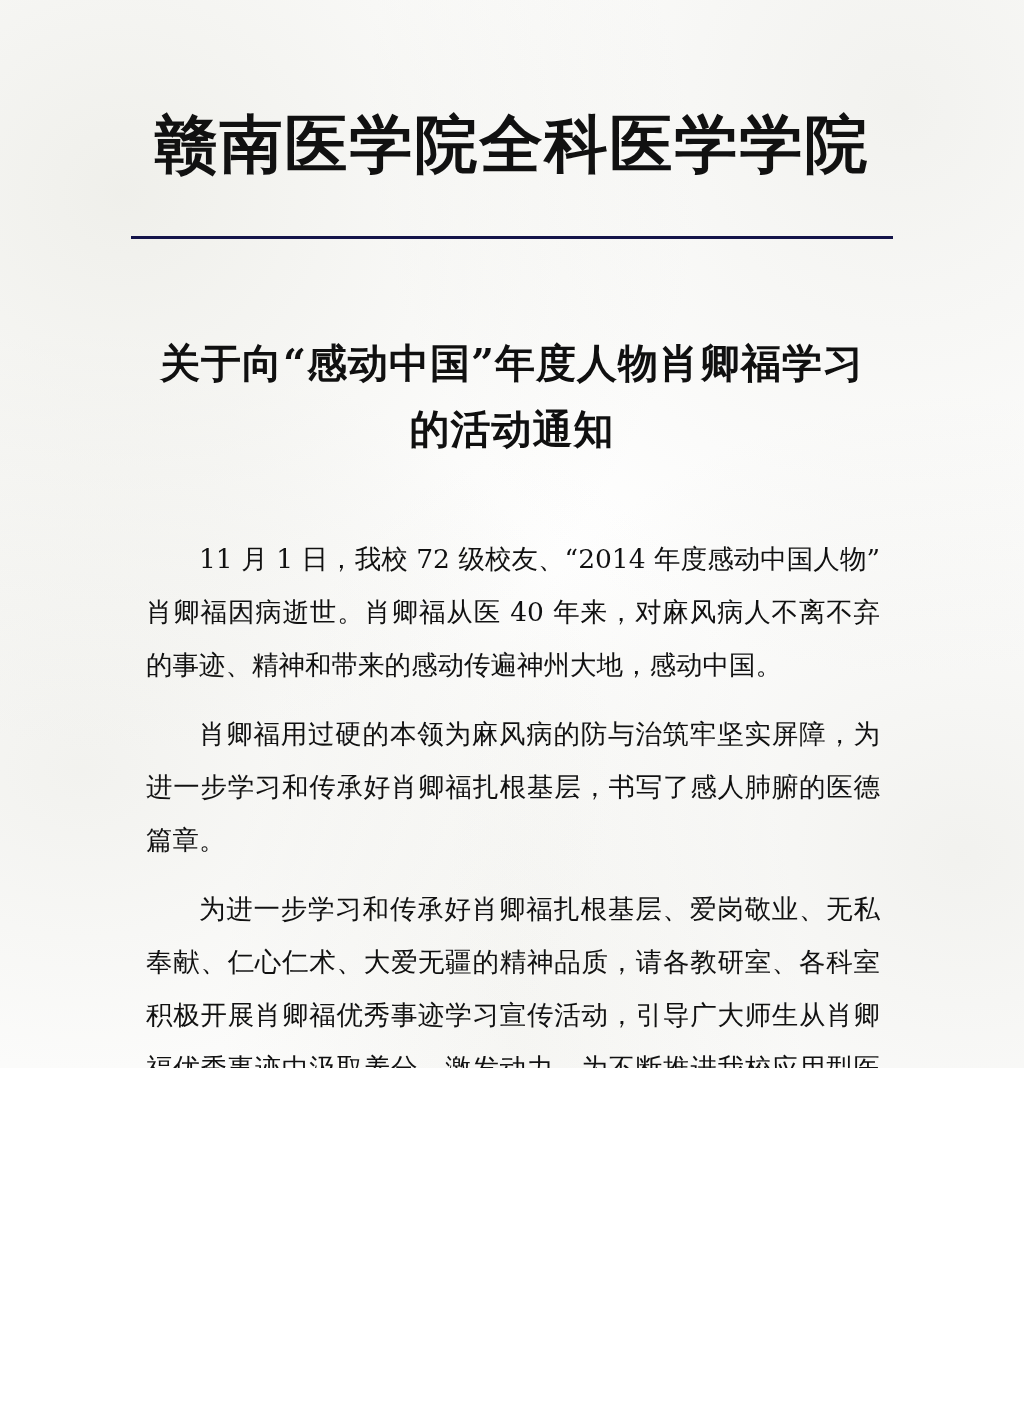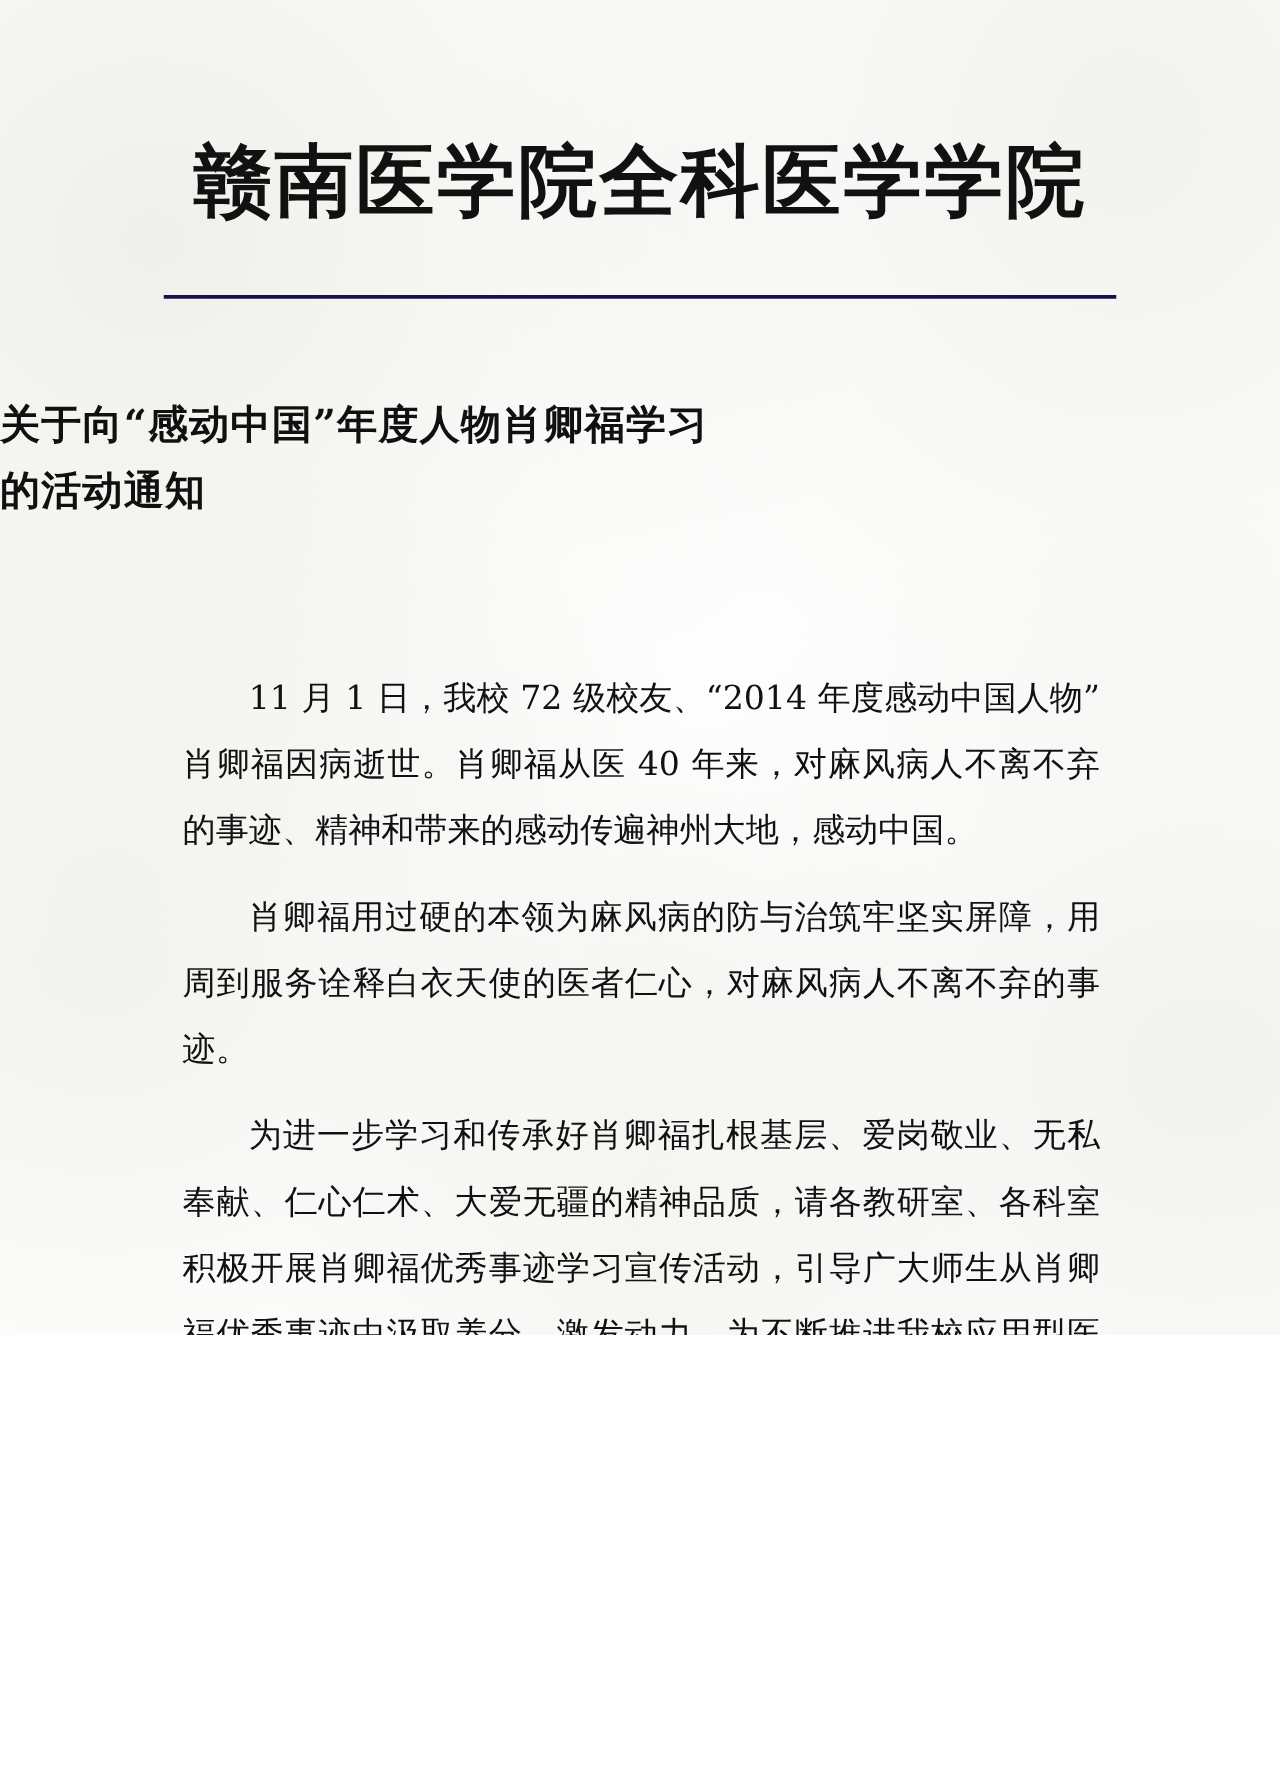--- a/index.html
+++ b/index.html
@@ -58,27 +58,27 @@
     top: 236px;
     left: 131px;
     width: 762px;
     height: 0;
     border-top: 3px solid #14144a;
   }
 
   
   .doc-title {
     position: absolute;
-    top: 313px;
+    top: 330px;
     left: 0;
     right: 0;
-    text-align: left;
+    text-align: center;
     font-family: "DejaVu Serif", "Liberation Serif", serif;
     font-weight: bold;
-    font-size: 32px;
+    font-size: 40px;
     color: #101010;
     line-height: 1.65;
     letter-spacing: 1px;
   }
   .doc-title .line2 {
     display: block;
   }
 
   
   .body-block {
@@ -157,21 +157,21 @@
     </div>
     <div class="letterhead-rule"></div>
 
     <div class="doc-title">
       <span class="line1">关于向“感动中国”年度人物肖卿福学习</span>
       <span class="line2">的活动通知</span>
     </div>
 
     <div class="body-block">
       <p class="para">11 月 1 日，我校 72 级校友、“2014 年度感动中国人物”肖卿福因病逝世。肖卿福从医 40 年来，对麻风病人不离不弃的事迹、精神和带来的感动传遍神州大地，感动中国。</p>
-      <p class="para">肖卿福用过硬的本领为麻风病的防与治筑牢坚实屏障，用周到服务诠释白衣天使的医者仁心，对麻风病人不离不弃的事迹。</p>
+      <p class="para">肖卿福用过硬的本领为麻风病的防与治筑牢坚实屏障，为进一步学习和传承好肖卿福扎根基层，书写了感人肺腑的医德篇章。</p>
       <p class="para">为进一步学习和传承好肖卿福扎根基层、爱岗敬业、无私奉献、仁心仁术、大爱无疆的精神品质，请各教研室、各科室积极开展肖卿福优秀事迹学习宣传活动，引导广大师生从肖卿福优秀事迹中汲取养分、激发动力，为不断推进我校应用型医科大学而奋斗。</p>
     </div>
 
     <div class="signature">
       <span class="sign-org">全科医学学院办公室</span>
       <span class="sign-date">2021 年 11 月 3 日</span>
     </div>
 
     <div class="seal">
       <svg width="176" height="176" viewBox="0 0 176 176" aria-hidden="true">

